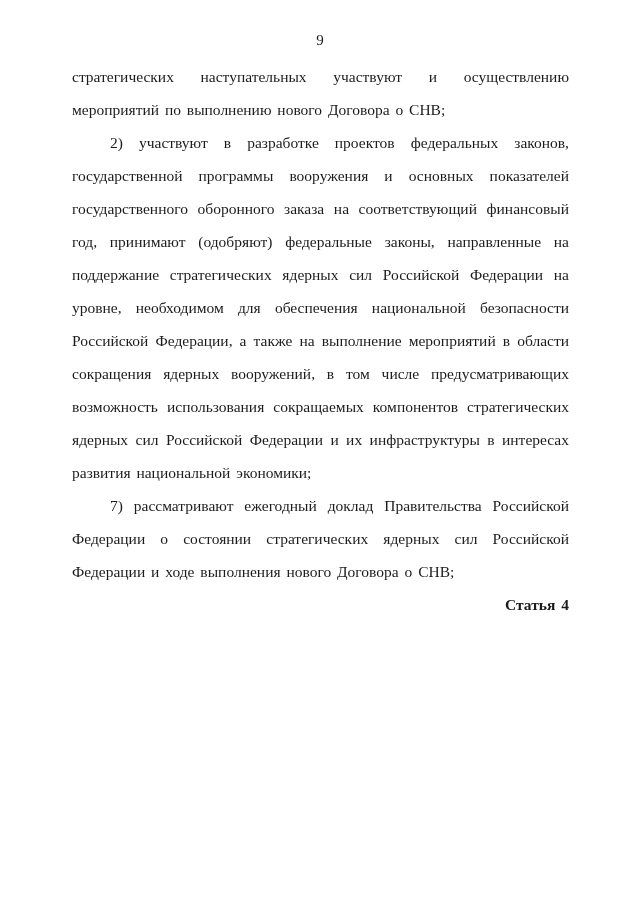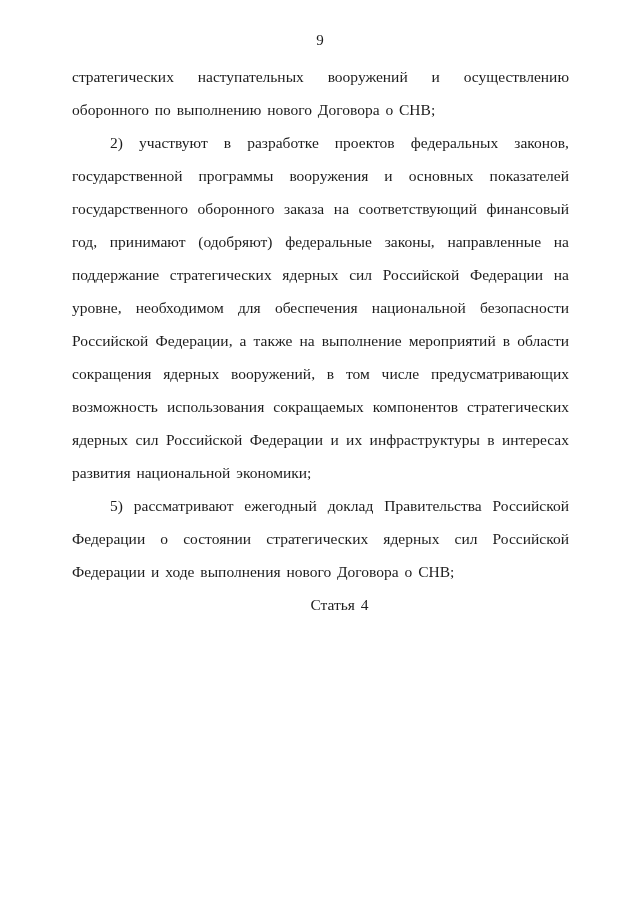--- a/index.html
+++ b/index.html
@@ -40,34 +40,34 @@
     font-size: 15.5px;
     line-height: 33px;
     text-align: justify;
     text-justify: inter-word;
     word-spacing: 2px;
   }
   .para.indent {
     text-indent: 38px;
   }
   .para.heading {
-    font-weight: normal;
-    text-align: center;
+    font-weight: bold;
+    text-align: right;
   }
 </style>
 </head>
 <body>
 
 <div class="page">
   <div class="page-number">9</div>
 
   <div class="content">
-    <p class="para">стратегических наступательных вооружений и осуществлению оборонного по выполнению нового Договора о СНВ;</p>
+    <p class="para">стратегических наступательных участвуют и осуществлению мероприятий по выполнению нового Договора о СНВ;</p>
 
     <p class="para indent">2) участвуют в разработке проектов федеральных законов, государственной программы вооружения и основных показателей государственного оборонного заказа на соответствующий финансовый год, принимают (одобряют) федеральные законы, направленные на поддержание стратегических ядерных сил Российской Федерации на уровне, необходимом для обеспечения национальной безопасности Российской Федерации, а также на выполнение мероприятий в области сокращения ядерных вооружений, в том числе предусматривающих возможность использования сокращаемых компонентов стратегических ядерных сил Российской Федерации и их инфраструктуры в интересах развития национальной экономики;</p>
 
-    <p class="para indent">5) рассматривают ежегодный доклад Правительства Российской Федерации о состоянии стратегических ядерных сил Российской Федерации и ходе выполнения нового Договора о СНВ;</p>
+    <p class="para indent">7) рассматривают ежегодный доклад Правительства Российской Федерации о состоянии стратегических ядерных сил Российской Федерации и ходе выполнения нового Договора о СНВ;</p>
 
 
     <p class="para indent heading">Статья 4</p>
 
   </div>
 </div>
 
 </body></html>

